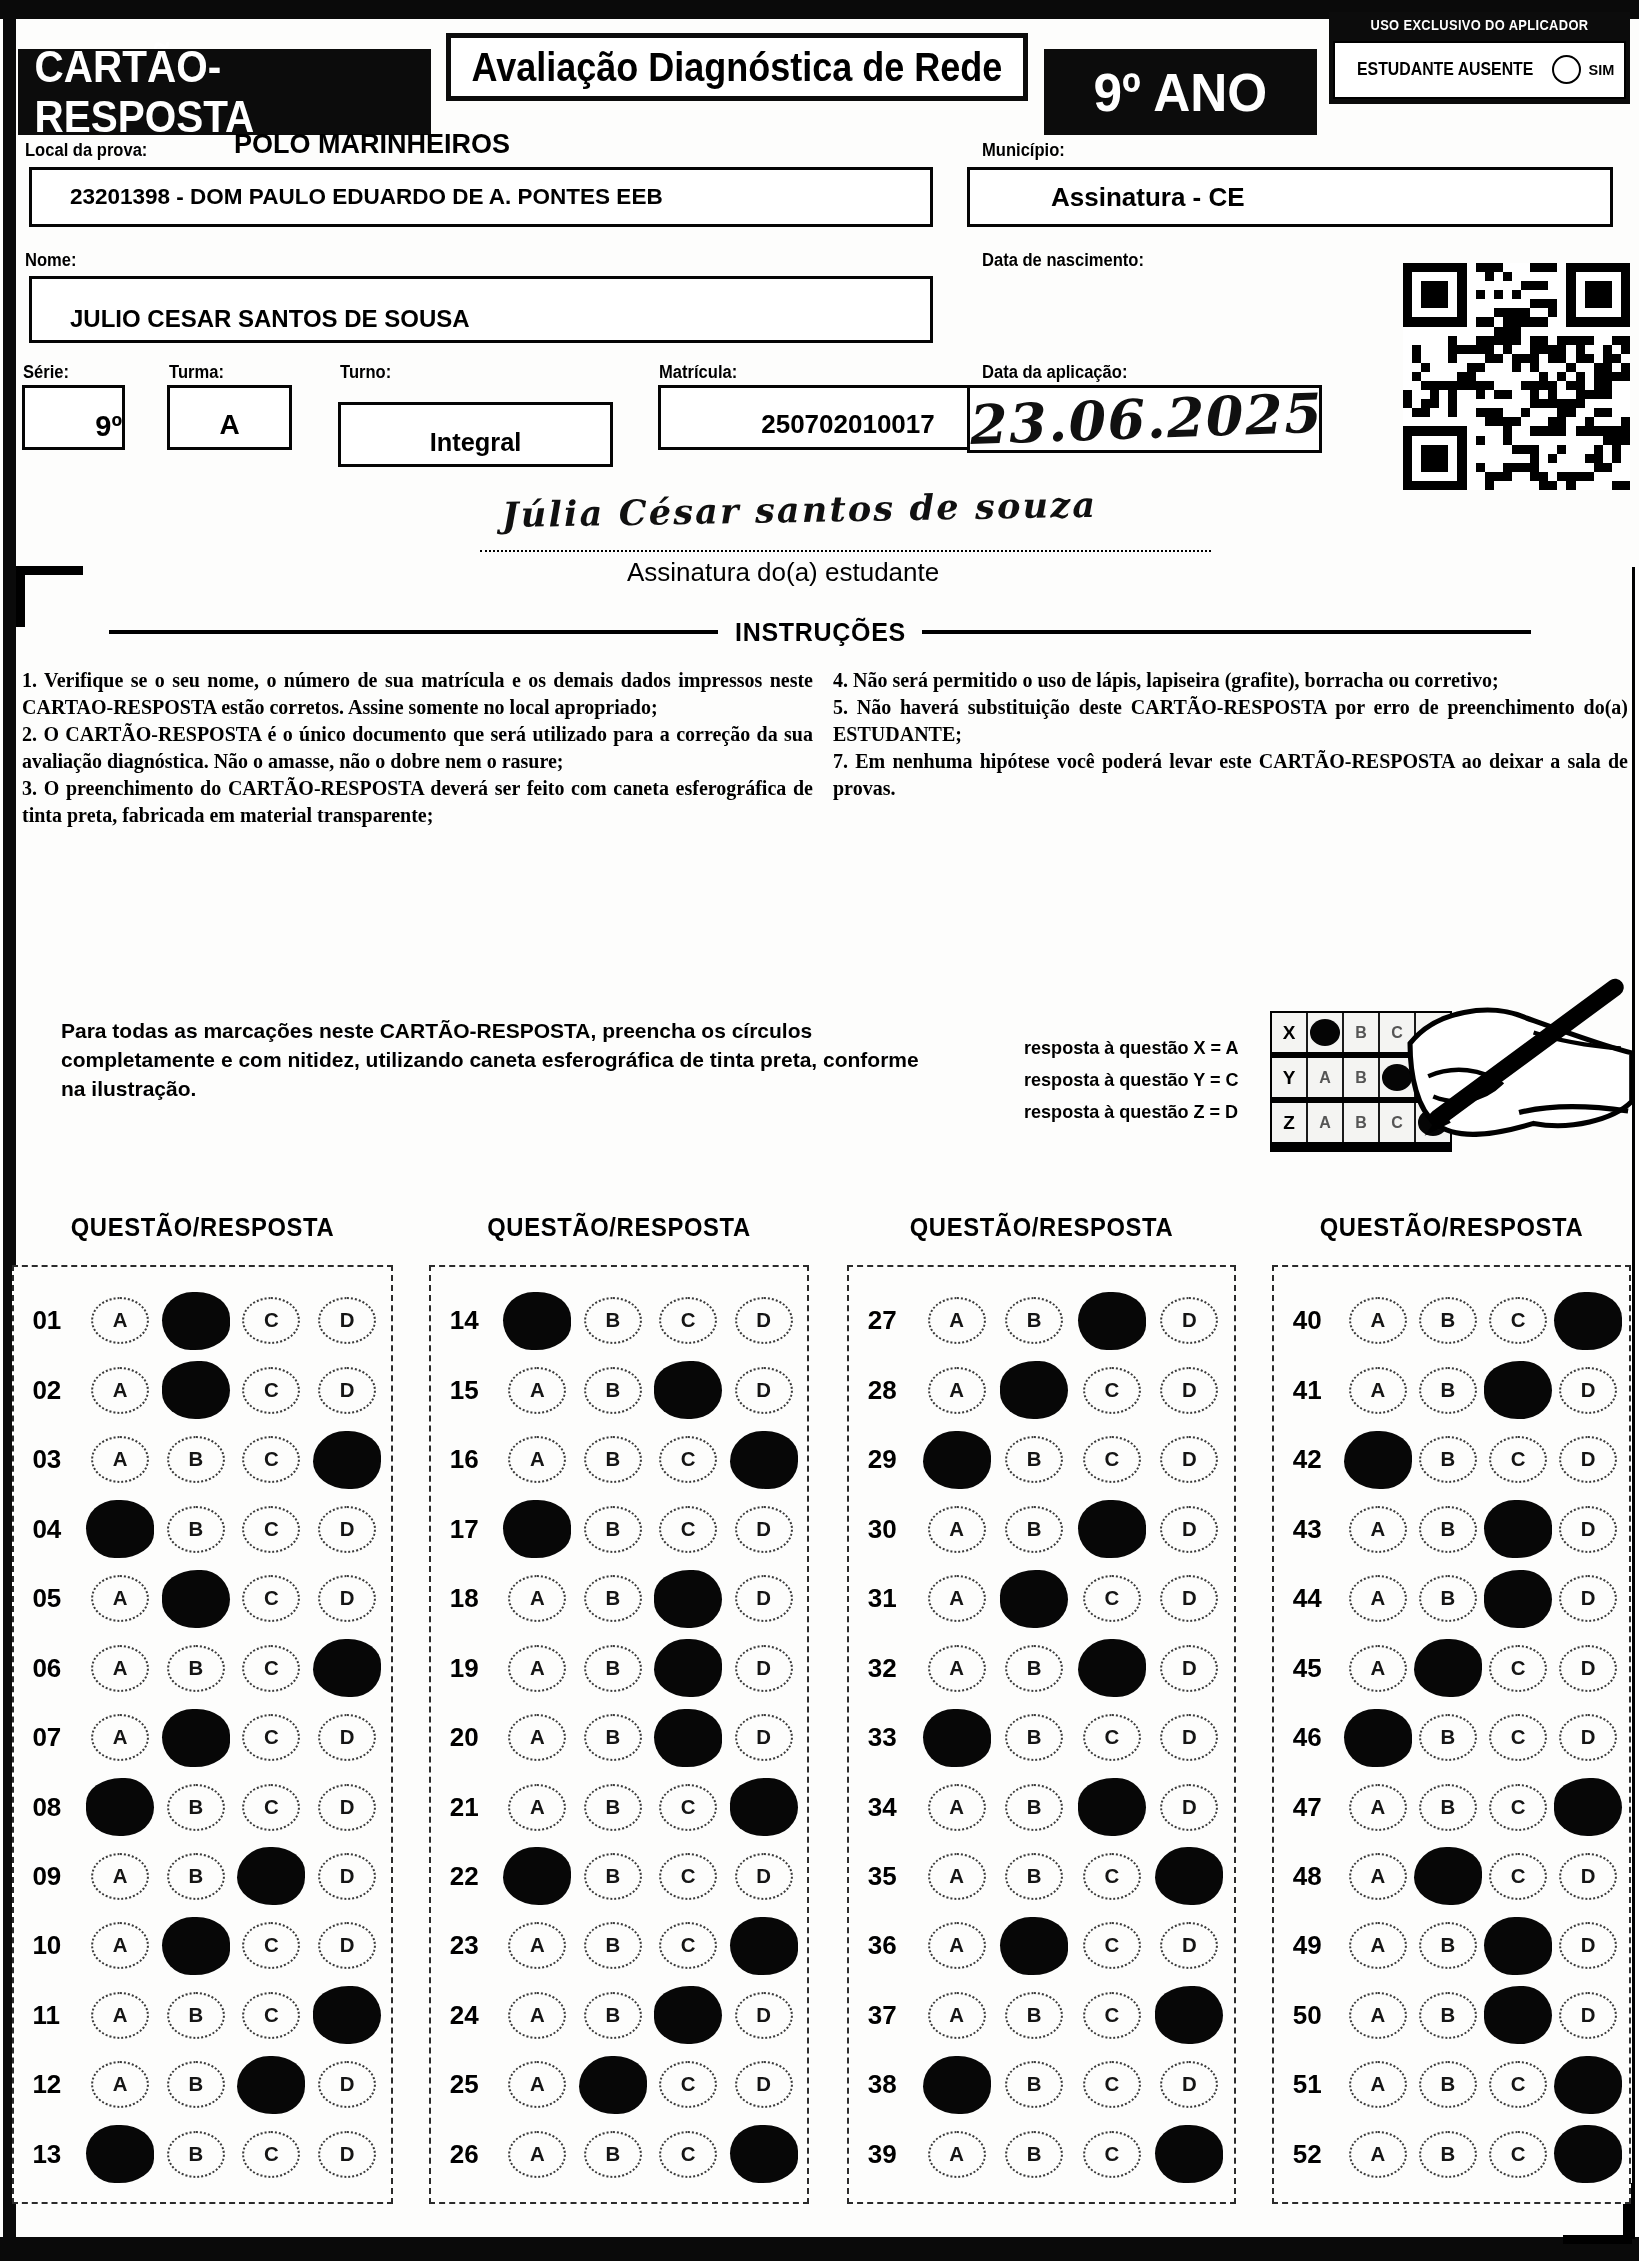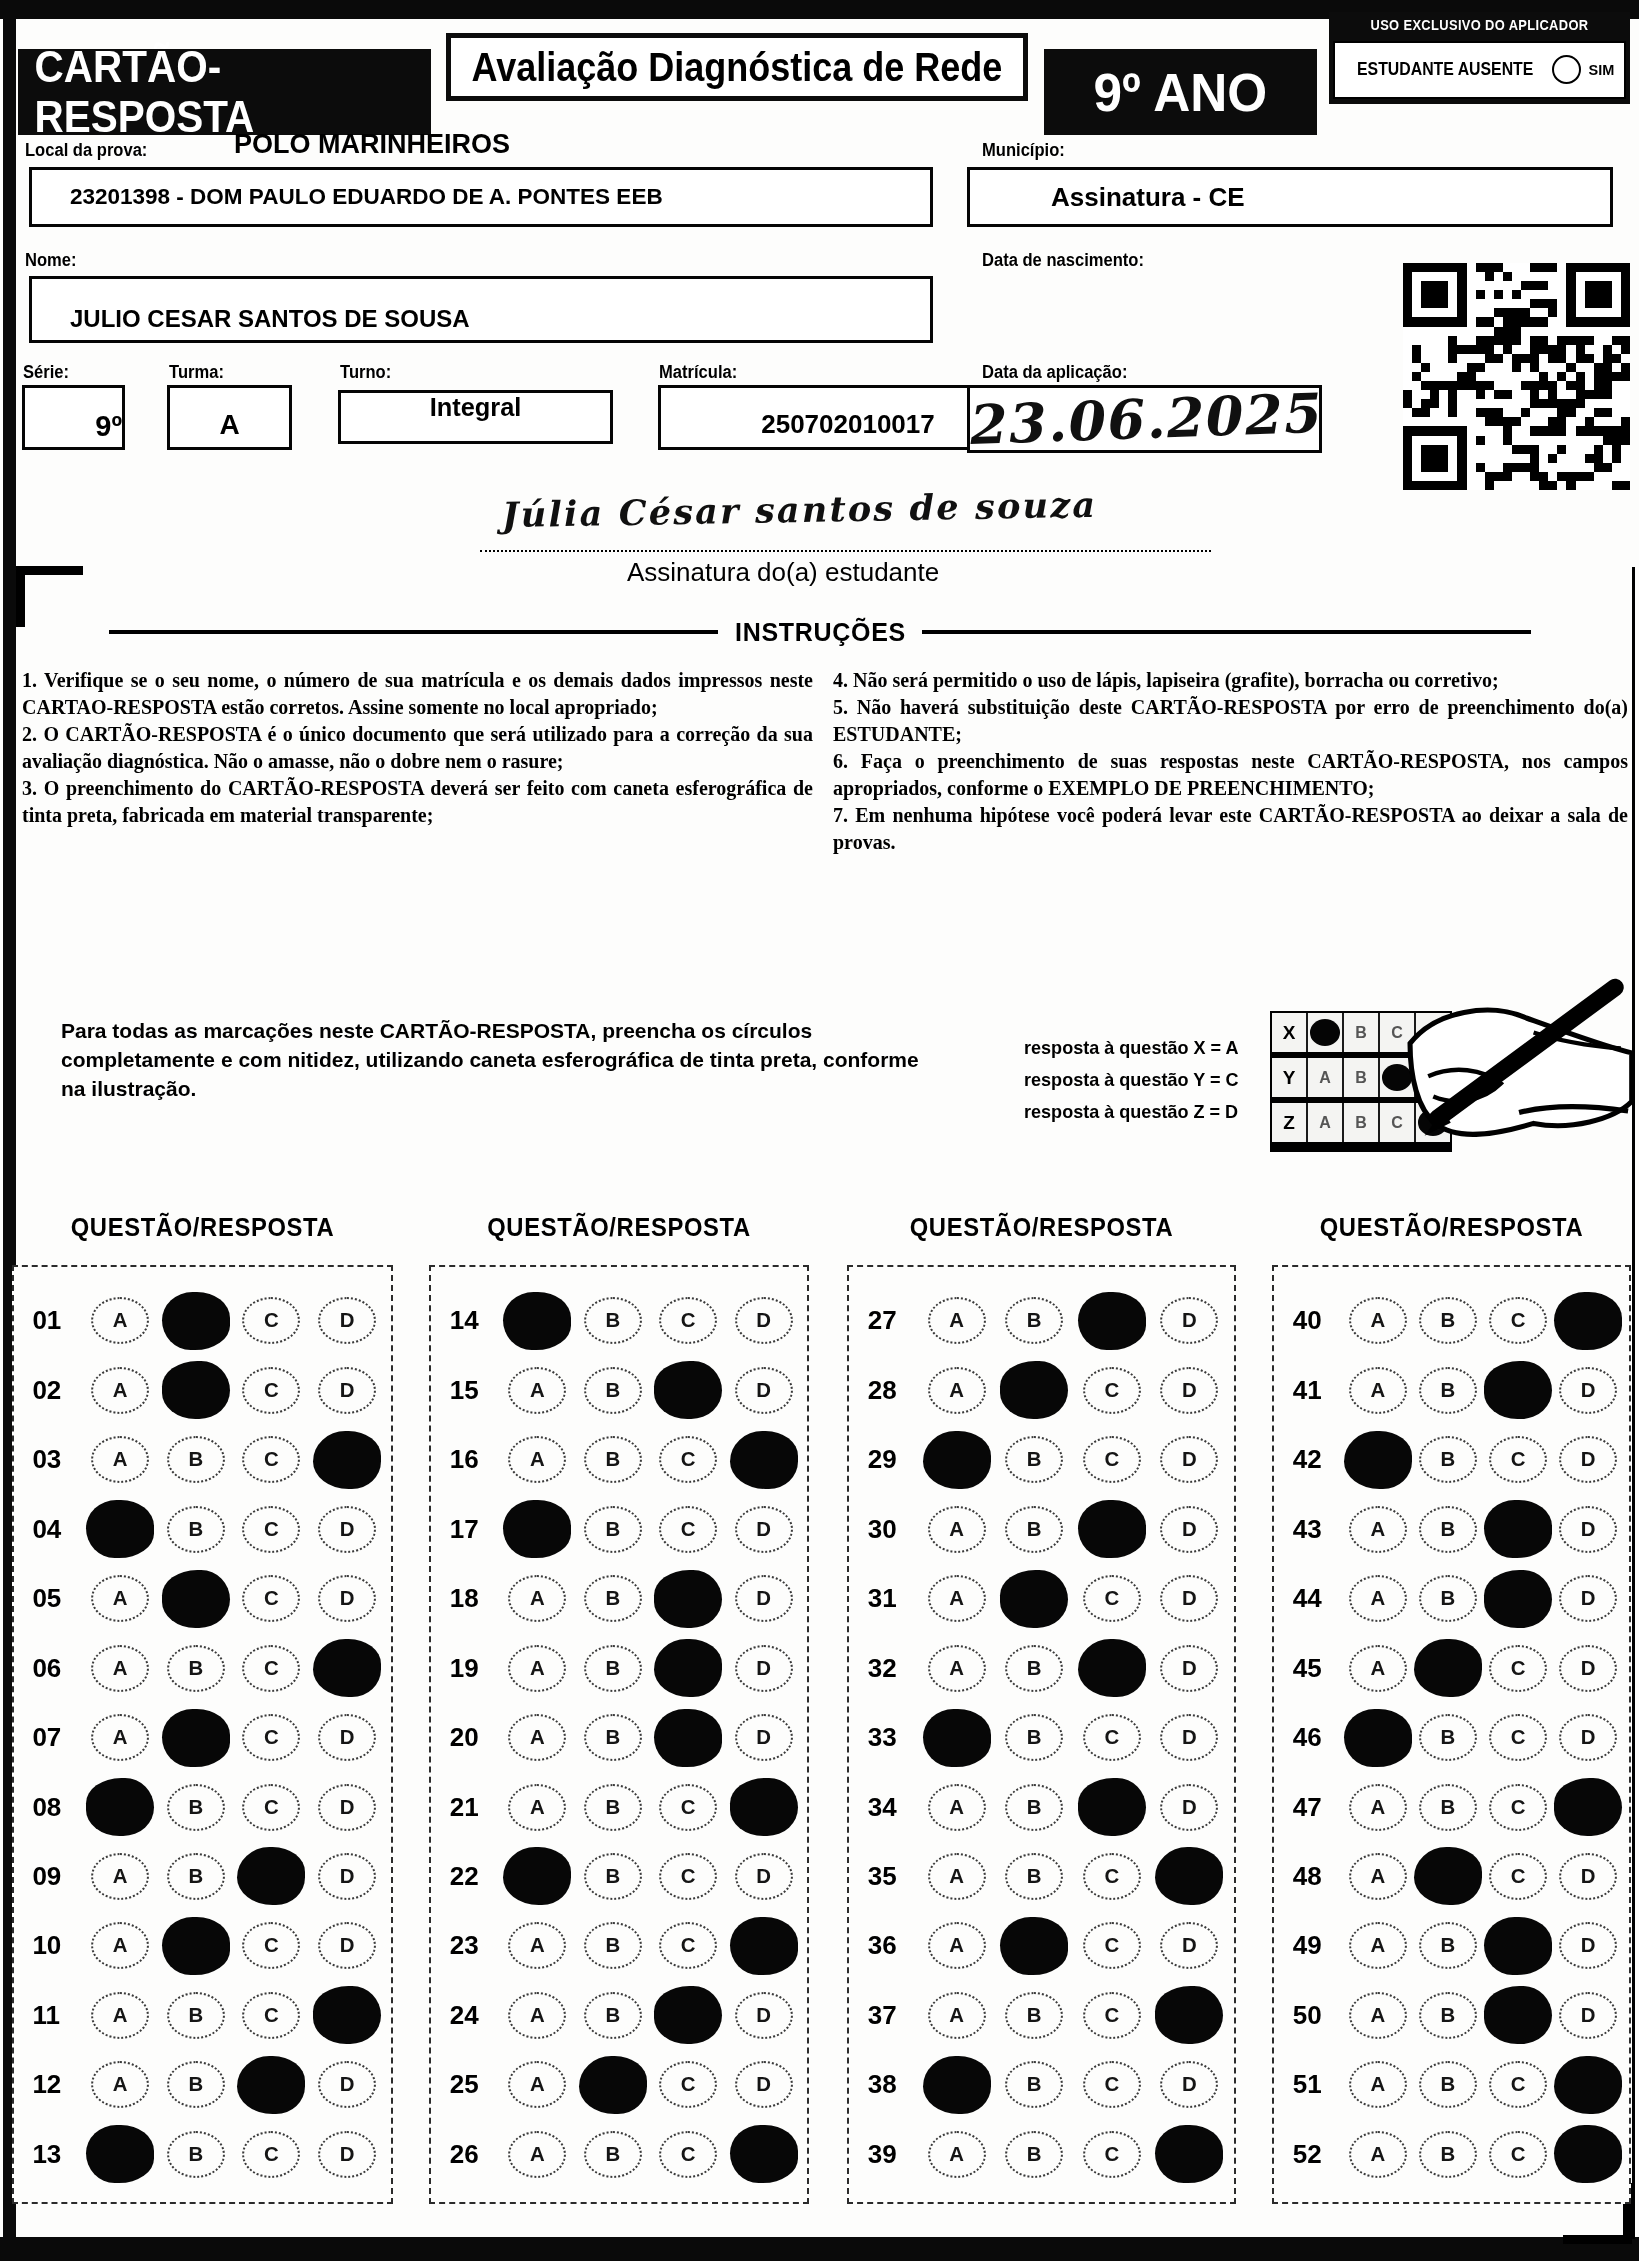--- a/index.html
+++ b/index.html
@@ -416,21 +416,21 @@
   <div class="abs flabel" style="left:340px;top:362px;">Turno:</div>
   <div class="abs flabel" style="left:659px;top:362px;">Matrícula:</div>
   <div class="abs flabel" style="left:982px;top:362px;">Data da aplicação:</div>
 
   <div class="abs fbox" style="left:22px;top:385px;width:103px;height:65px;box-sizing:border-box;align-items:flex-end;">
     <div class="inner" style="text-align:right;font-weight:bold;font-size:29px;padding-bottom:4px;">9º</div>
   </div>
   <div class="abs fbox" style="left:167px;top:385px;width:125px;height:65px;box-sizing:border-box;align-items:flex-end;">
     <div class="inner" style="text-align:center;font-weight:bold;font-size:28px;padding-bottom:5.8px;">A</div>
   </div>
-  <div class="abs fbox" style="left:338px;top:390px;width:275px;height:54px;box-sizing:border-box;align-items:flex-start;">
+  <div class="abs fbox" style="left:338px;top:402px;width:275px;height:65px;box-sizing:border-box;align-items:flex-end;">
     <div class="inner" style="text-align:center;font-weight:bold;font-size:25.4px;padding-bottom:7.3px;">Integral</div>
   </div>
   <div class="abs fbox" style="left:658px;top:385px;width:380px;height:65px;box-sizing:border-box;align-items:flex-end;">
     <div class="inner" style="text-align:center;font-weight:bold;font-size:26px;padding-bottom:7.3px;">250702010017</div>
   </div>
   <div class="abs fbox" style="left:967px;top:385px;width:355px;height:68px;box-sizing:border-box;overflow:visible;">
     <div class="inner hand" style="text-align:center;font-size:54px;transform:rotate(-2deg);letter-spacing:1.5px;">23.06.2025</div>
   </div>
 
   <div class="abs hand" style="left:502px;top:489px;font-size:35px;transform:rotate(-1deg);letter-spacing:2.2px;white-space:nowrap;">Júlia   César santos de   souza</div>
@@ -445,21 +445,20 @@
   <div class="abs rule" style="left:922px;top:630px;width:609px;"></div>
 
   <div id="instr-left" class="abs icol" style="left:22px;top:667px;width:791px;">
       <p>1. Verifique se o seu nome, o número de sua matrícula e os demais dados impressos neste CARTAO-RESPOSTA estão corretos. Assine somente no local apropriado;</p>
       <p>2. O CARTÃO-RESPOSTA é o único documento que será utilizado para a correção da sua avaliação diagnóstica. Não o amasse, não o dobre nem o rasure;</p>
       <p>3. O preenchimento do CARTÃO-RESPOSTA deverá ser feito com caneta esferográfica de tinta preta, fabricada em material transparente;</p>
     </div>
   <div id="instr-right" class="abs icol" style="left:833px;top:667px;width:795px;">
       <p>4. Não será permitido o uso de lápis, lapiseira (grafite), borracha ou corretivo;</p>
       <p>5. Não haverá substituição deste CARTÃO-RESPOSTA por erro de preenchimento do(a) ESTUDANTE;</p>
-      <p>6. Faça o preenchimento de suas respostas neste CARTÃO-RESPOSTA, nos campos apropriados, conforme o EXEMPLO DE PREENCHIMENTO;</p>
       <p>7. Em nenhuma hipótese você poderá levar este CARTÃO-RESPOSTA ao deixar a sala de provas.</p>
     </div>
 
   <div class="abs note" style="left:41px;top:1016px;width:858px;">Para todas as marcações neste CARTÃO-RESPOSTA, preencha os círculos completamente e com nitidez, utilizando caneta esferográfica de tinta preta, conforme na ilustração.</div>
 
   <div id="legend" class="abs legend" style="left:1024px;top:1032px;">
       <div>resposta à questão X = A</div>
       <div>resposta à questão Y = C</div>
       <div>resposta à questão Z = D</div>
     </div>

